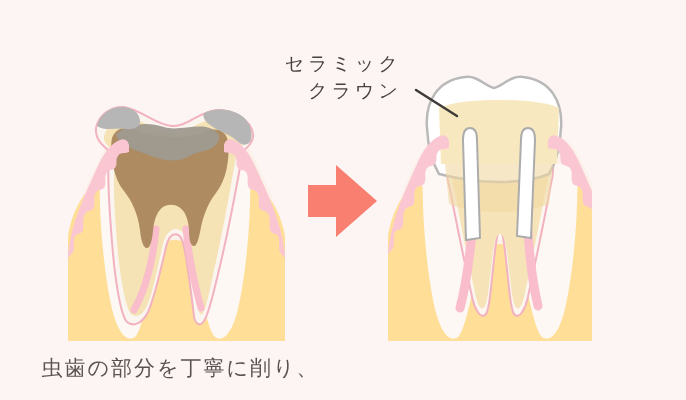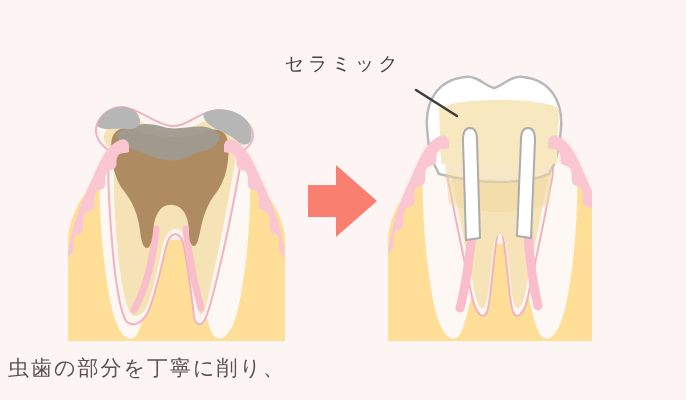--- a/index.html
+++ b/index.html
@@ -23,20 +23,21 @@
     letter-spacing:4px;
     color:#474341;
     font-weight:500;
   }
   .annotation-label .line{display:block;}
   .leader{position:absolute;top:46px;left:410px;}
   .arrow-wrap{position:absolute;top:128px;left:308px;}
   .caption{
     position:absolute;
     top:315px;
+    text-align:center;
     font-size:21px;line-height:34px;
     letter-spacing:2px;
     color:#595251;
   }
   .caption .line{display:block;}
   .caption-left{left:8px;width:345px;}
   .caption-right{left:340px;width:345px;}
 </style>
 </head>
 <body>
@@ -91,20 +92,21 @@
 
     <path fill="#ffffff" stroke="#acacac" stroke-width="2" d="M80,76 C80,68 83,64 87,64 C91,64 94,68 94,76 L97,174 L83,176 Z"></path>
     <path fill="#ffffff" stroke="#acacac" stroke-width="2" d="M138,76 C138,68 141,64 145,64 C149,64 152,68 152,76 L148,174 L134,172 Z"></path>
 
     <path fill="#f9c6d2" d="M5,190 C9,153 22,127 34,100 C40,86 48,75 57,72 C61,70 65,72 66,77 L66,84 C61,86 57,84 55,88 C52,92 55,96 52,100 C48,103 45,101 43,106 C41,111 44,115 41,120 C37,123 34,121 32,126 C30,132 33,136 30,141 C26,144 23,142 21,148 C19,154 22,158 19,164 C15,167 12,165 11,171 C10,176 12,180 10,184 C8,188 6,187 5,191 Z"></path>
     <path fill="#f9c6d2" d="M226,190 C222,153 209,127 197,100 C191,86 183,75 174,72 C170,70 166,72 165,77 L165,84 C170,86 174,84 176,88 C179,92 176,96 179,100 C183,103 186,101 188,106 C190,111 187,115 190,120 C194,123 197,121 199,126 C201,132 198,136 201,141 C205,144 208,142 210,148 C212,154 209,158 212,164 C216,167 219,165 220,171 C221,176 219,180 221,184 C223,188 225,187 226,191 Z"></path>
   </svg>
 
   <div class="annotation-label">
     <span class="line">セラミック</span>
+    <span class="line">クラウン</span>
   </div>
   <svg class="leader" width="56" height="42">
     <line x1="6" y1="8" x2="47" y2="34" stroke="#3e3b39" stroke-width="2.5" stroke-linecap="round"></line>
   </svg>
 
   <svg class="arrow-wrap" width="70" height="74">
     <polygon points="0,21 28,21 28,1 69,37 28,73 28,53 0,53" fill="#f97f71"></polygon>
   </svg>
 
   <div class="caption caption-left">

